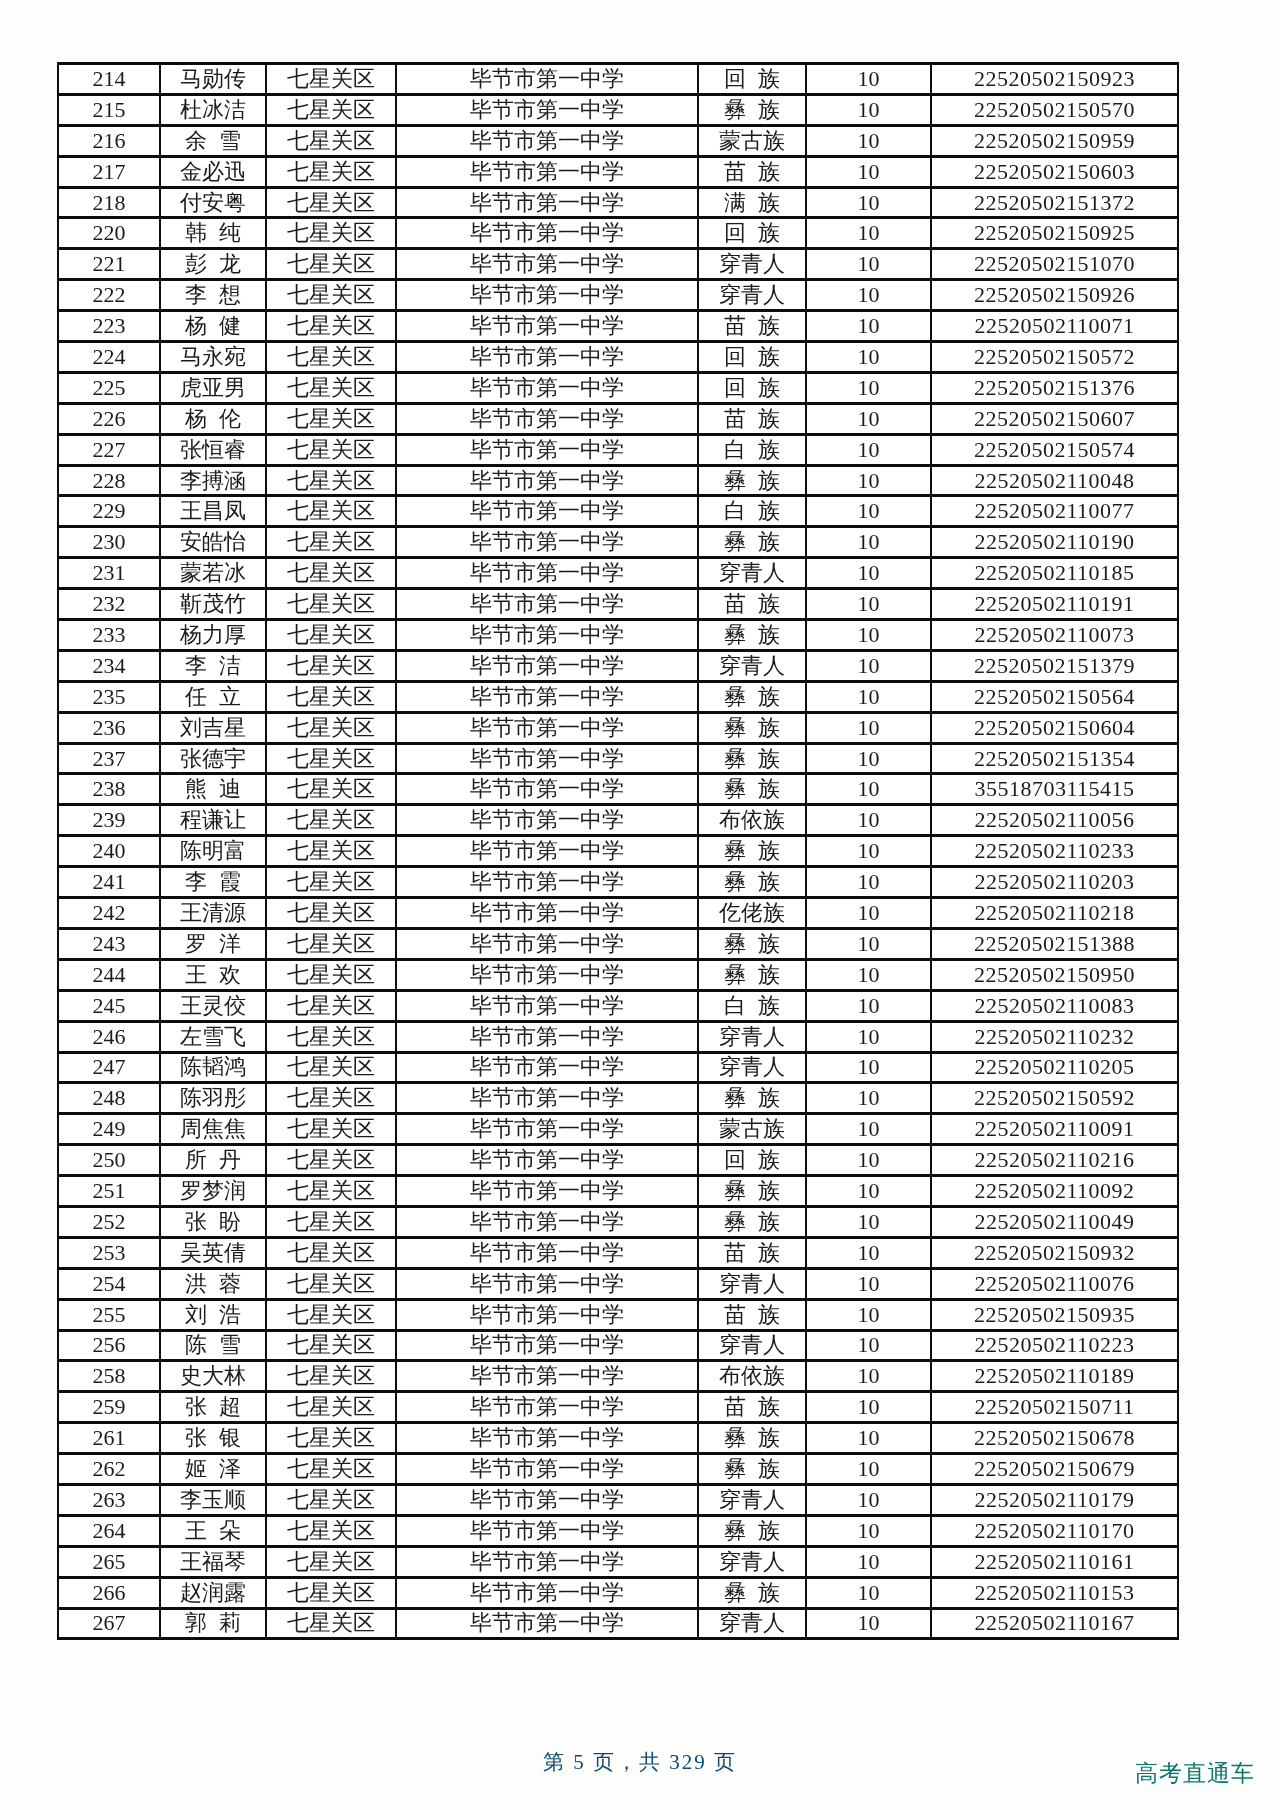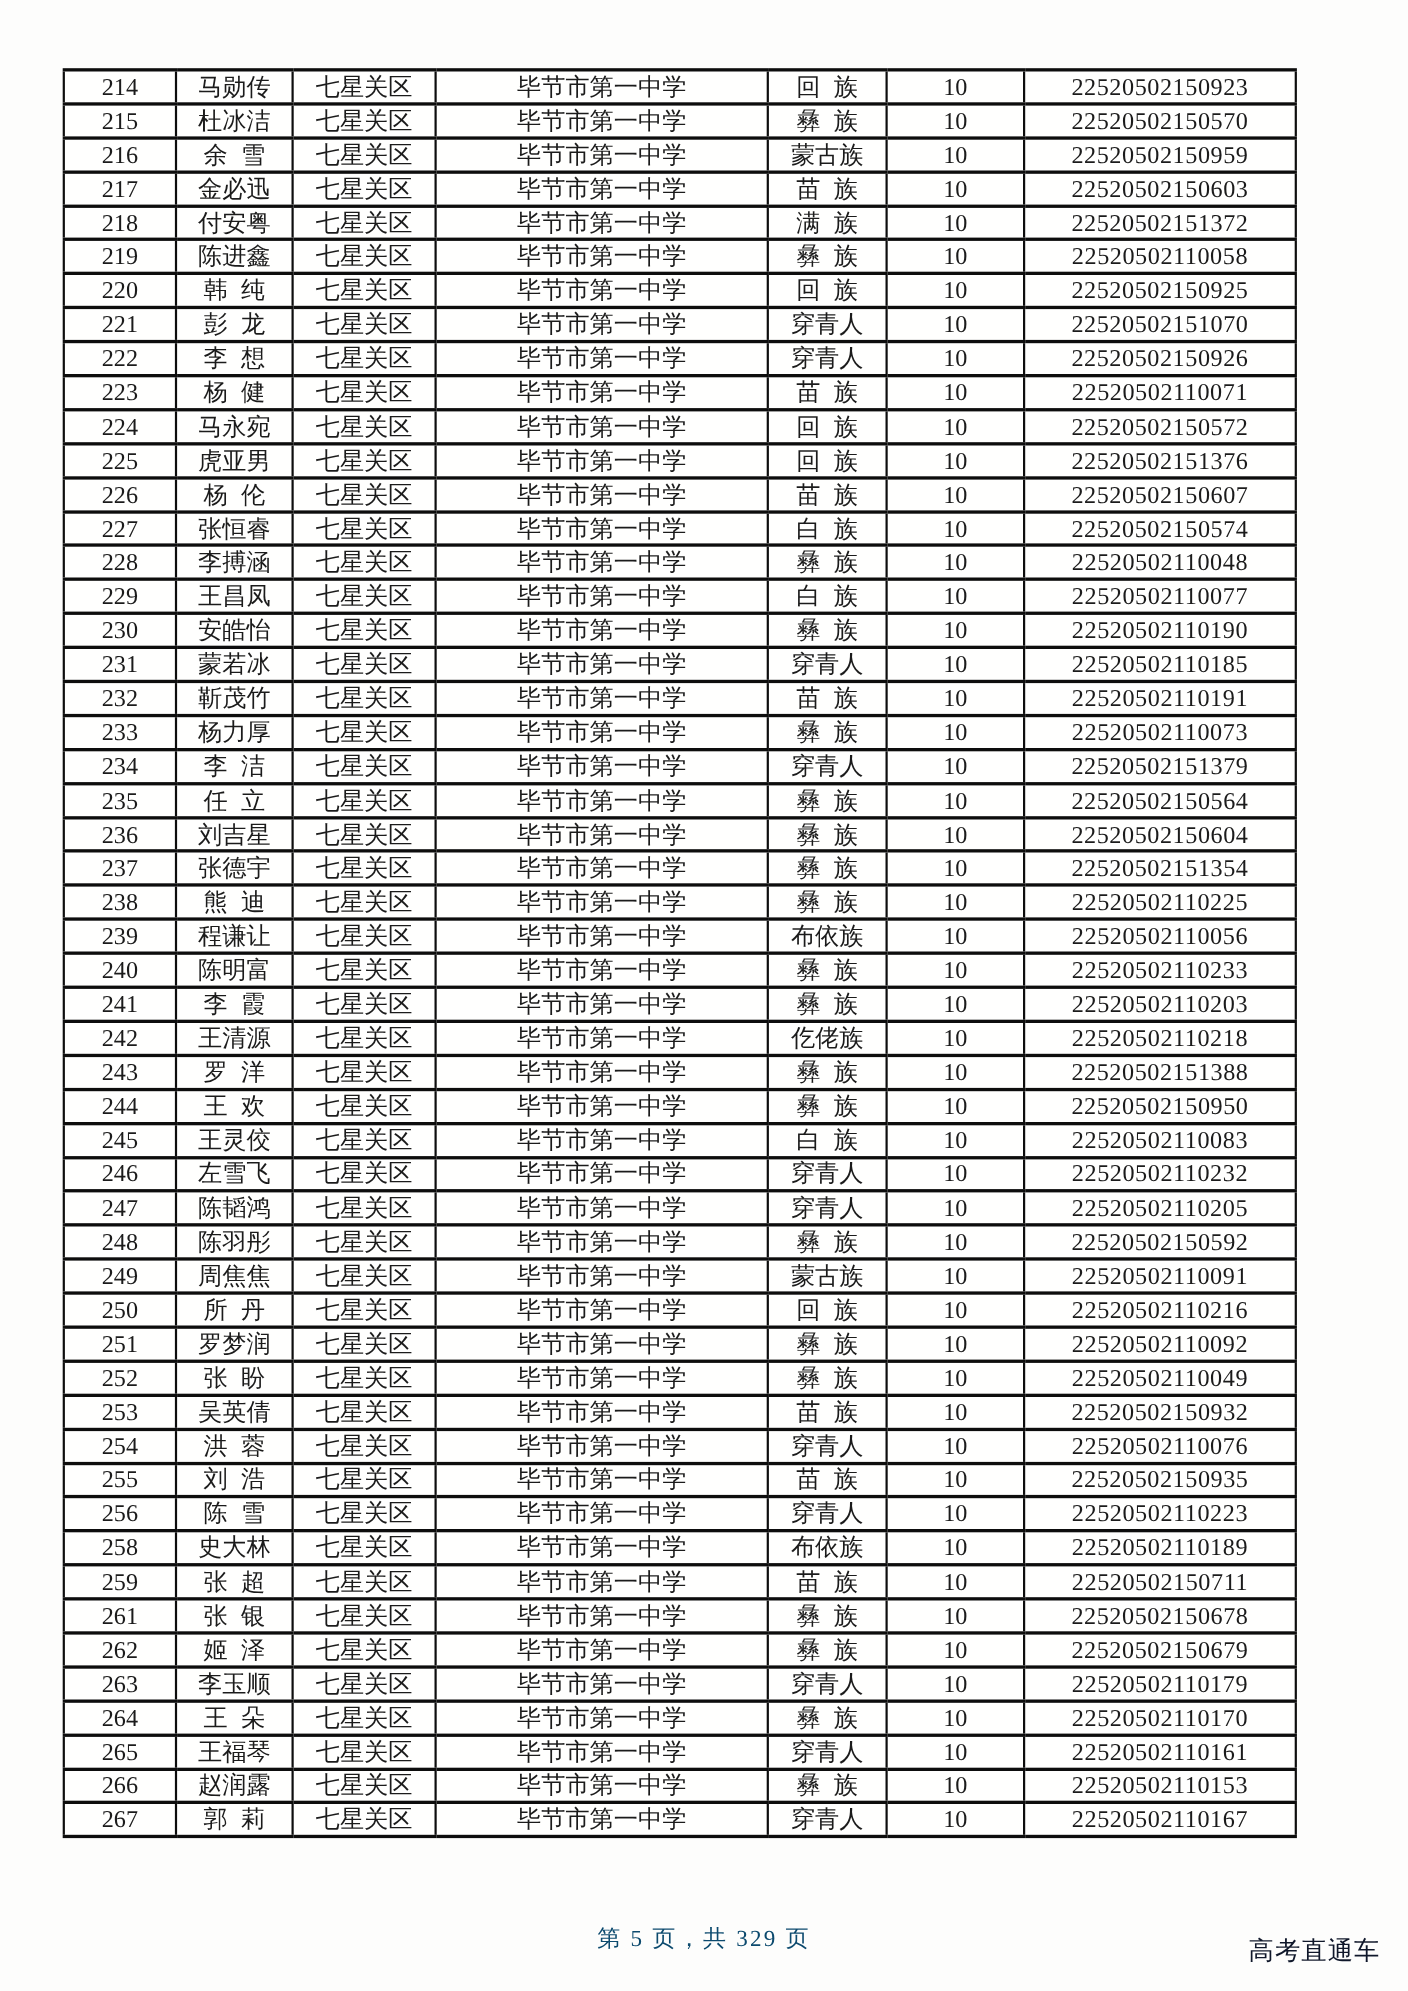--- a/index.html
+++ b/index.html
@@ -34,21 +34,21 @@
   col.c-id{width:247px;}
   td.c-id{font-size:23px;letter-spacing:0.5px;}
   td.c-no,td.c-score{font-size:22px;}
   .footer{
     position:absolute;left:0;right:0;top:1748px;
     text-align:center;font-size:21px;color:#0c4a6e;
     letter-spacing:2px;
   }
   .watermark{
     position:absolute;right:25px;top:1758px;
-    font-size:23px;color:#0f172a;letter-spacing:1px;
+    font-size:23px;color:#0f766e;letter-spacing:1px;
     font-family:"Liberation Sans","DejaVu Sans",sans-serif;
   }
 </style>
 </head>
 <body>
 
 <div class="page">
   <table class="roster">
     <colgroup>
       <col class="c-no">
@@ -103,29 +103,20 @@
   <tr class="row">
     <td class="c-no">218</td>
     <td class="c-name">付安粤</td>
     <td class="c-district">七星关区</td>
     <td class="c-school">毕节市第一中学</td>
     <td class="c-ethnic" style="letter-spacing: 0.55em; padding-left: 0.55em;">满族</td>
     <td class="c-score">10</td>
     <td class="c-id">22520502151372</td>
   </tr>
 
-  <tr class="row">
-    <td class="c-no">219</td>
-    <td class="c-name">陈进鑫</td>
-    <td class="c-district">七星关区</td>
-    <td class="c-school">毕节市第一中学</td>
-    <td class="c-ethnic" style="letter-spacing: 0.55em; padding-left: 0.55em;">彝族</td>
-    <td class="c-score">10</td>
-    <td class="c-id">22520502110058</td>
-  </tr>
 
   <tr class="row">
     <td class="c-no">220</td>
     <td class="c-name" style="letter-spacing: 0.55em; padding-left: 0.55em;">韩纯</td>
     <td class="c-district">七星关区</td>
     <td class="c-school">毕节市第一中学</td>
     <td class="c-ethnic" style="letter-spacing: 0.55em; padding-left: 0.55em;">回族</td>
     <td class="c-score">10</td>
     <td class="c-id">22520502150925</td>
   </tr>
@@ -300,21 +291,21 @@
     <td class="c-id">22520502151354</td>
   </tr>
 
   <tr class="row">
     <td class="c-no">238</td>
     <td class="c-name" style="letter-spacing: 0.55em; padding-left: 0.55em; margin-left: 28px;">熊迪</td>
     <td class="c-district">七星关区</td>
     <td class="c-school">毕节市第一中学</td>
     <td class="c-ethnic" style="letter-spacing: 0.55em; padding-left: 0.55em;">彝族</td>
     <td class="c-score">10</td>
-    <td class="c-id">22520502110225</td>
+    <td class="c-id">35518703115415</td>
   </tr>
 
   <tr class="row">
     <td class="c-no">239</td>
     <td class="c-name">程谦让</td>
     <td class="c-district">七星关区</td>
     <td class="c-school">毕节市第一中学</td>
     <td class="c-ethnic">布依族</td>
     <td class="c-score">10</td>
     <td class="c-id">22520502110056</td>

